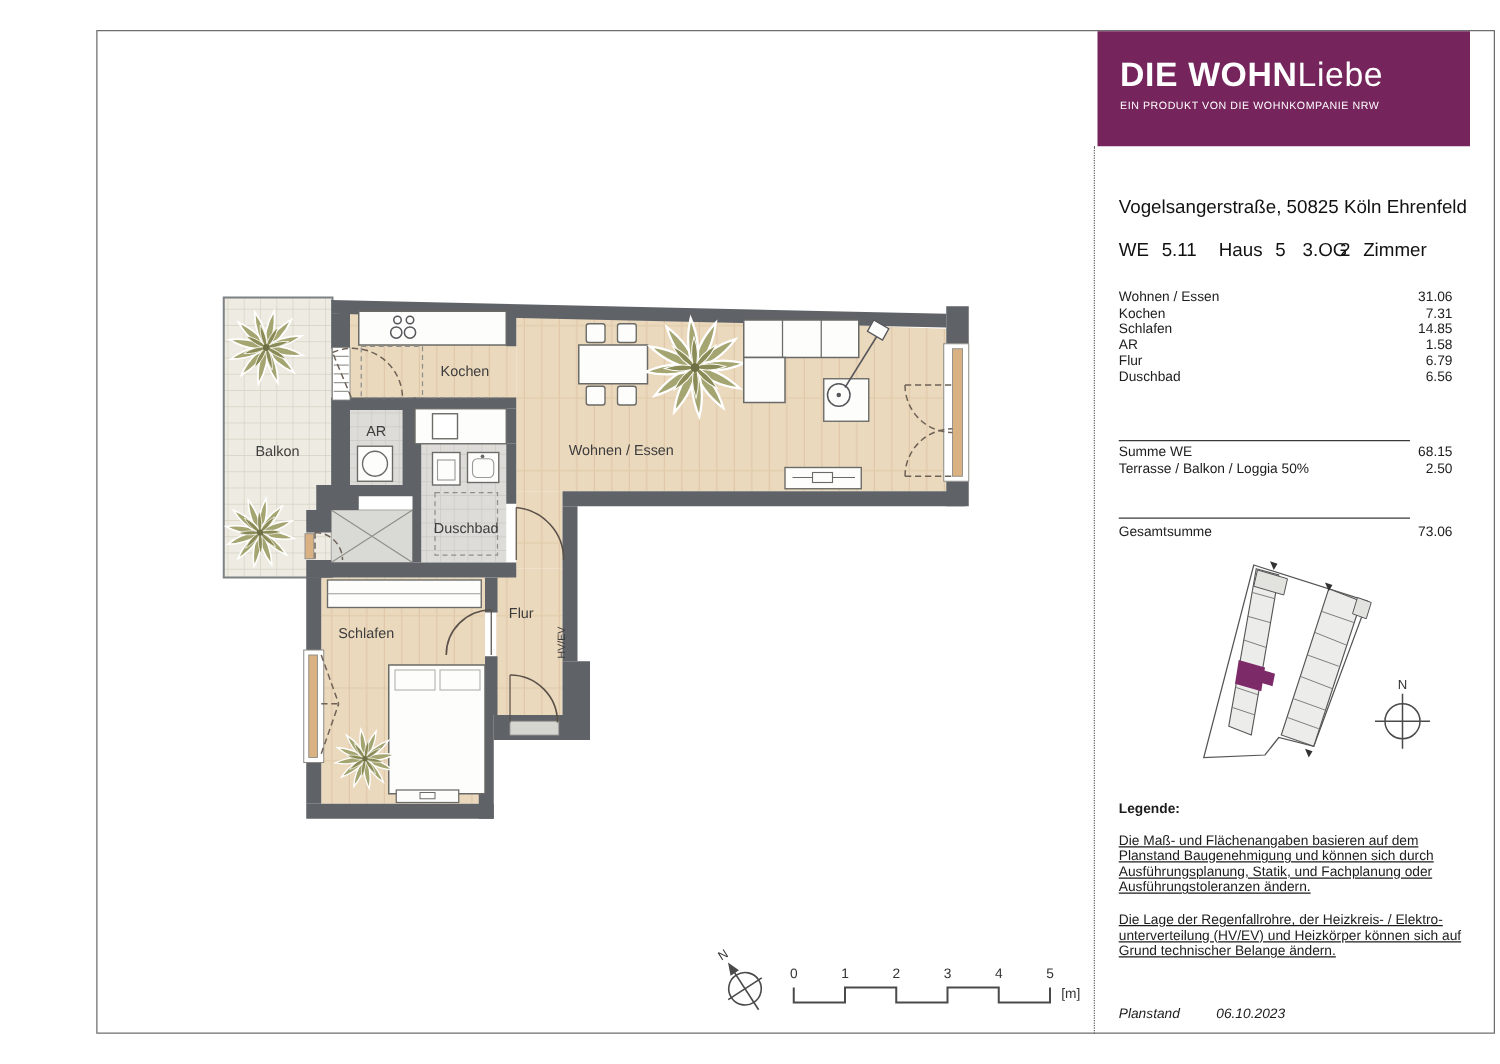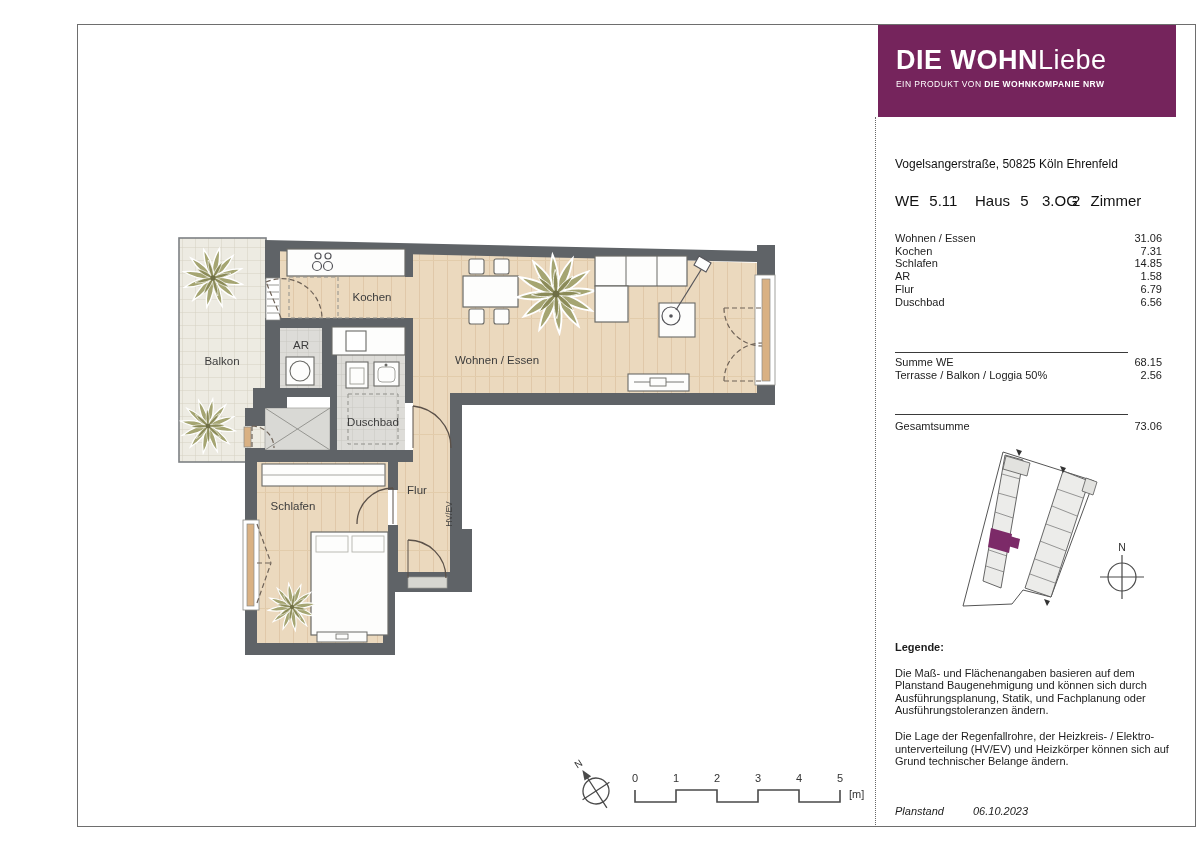--- a/index.html
+++ b/index.html
@@ -4,32 +4,32 @@
 <style>
   html,body{margin:0;padding:0;background:#fff;}
   body{width:1200px;height:851px;position:relative;font-family:"Liberation Sans",sans-serif;color:#222;overflow:hidden;}
   .sheet-border{position:absolute;left:77px;top:24px;width:1119px;height:803px;border:1.5px solid #6e6e6e;box-sizing:border-box;}
   .fold-line{position:absolute;left:875px;top:117px;height:710px;width:0;border-left:1px dotted #666;}
   .logo-box{position:absolute;left:878px;top:25px;width:298px;height:92px;background:#75245c;box-sizing:border-box;padding:22px 4px 0 18px;}
   .brand{color:#fff;font-size:27px;letter-spacing:.5px;line-height:1;}
   .brand b{font-weight:700;}
   .brand .light{font-weight:400;}
   .tagline{color:#fff;font-size:8.5px;letter-spacing:.45px;margin-top:5px;}
-  .tagline b{font-weight:700;text-align:center;}
-  .addr{position:absolute;left:895px;top:157px;font-size:12px;color:#111;}
+  .tagline b{font-weight:400;text-align:center;}
+  .addr{position:absolute;left:895px;top:157px;font-size:15px;color:#111;}
   .weline{position:absolute;top:192px;font-size:15px;color:#111;word-spacing:6px;text-align:center;}
   .rooms{position:absolute;left:895px;top:232px;width:267px;font-size:11px;color:#1c1c1c;}
   .rooms .srow{display:flex;justify-content:space-between;line-height:12.7px;}
   .rule{position:absolute;left:895px;width:233px;border-top:1px solid #3a3a3a;}
   .sums{position:absolute;left:895px;top:356px;width:267px;font-size:11px;color:#1c1c1c;}
   .sums .srow{display:flex;justify-content:space-between;line-height:13px;}
   .total{position:absolute;left:895px;top:420px;width:267px;font-size:11px;color:#1c1c1c;display:flex;justify-content:space-between;}
   .legend{position:absolute;left:895px;top:641px;width:278px;font-size:11px;line-height:12.6px;color:#1c1c1c;}
   .legend h4{margin:0 0 13px 0;font-size:11px;}
-  .legend p{margin:0 0 13px 0;}
+  .legend p{margin:0 0 13px 0;text-decoration:underline;}
   .planstand{position:absolute;left:895px;top:805px;font-size:11px;color:#1c1c1c;font-style:italic;}
   .planstand .date{margin-left:26px;}
   svg text{font-family:"Liberation Sans",sans-serif;}
 </style>
 </head>
 <body>
 
 <div class="sheet-border"></div>
 <div class="fold-line"></div>
 
@@ -348,21 +348,21 @@
 
 <div class="rule" style="top:352px"></div>
 
 <div class="sums">
   <div class="srow">
       <span>Summe WE</span>
       <span>68.15</span>
     </div>
   <div class="srow">
       <span>Terrasse / Balkon / Loggia 50%</span>
-      <span>2.56</span>
+      <span>2.50</span>
     </div>
 </div>
 
 <div class="rule" style="top:414px"></div>
 
 <div class="total">
   <span>Gesamtsumme</span>
     <span>73.06</span>
 </div>
 

